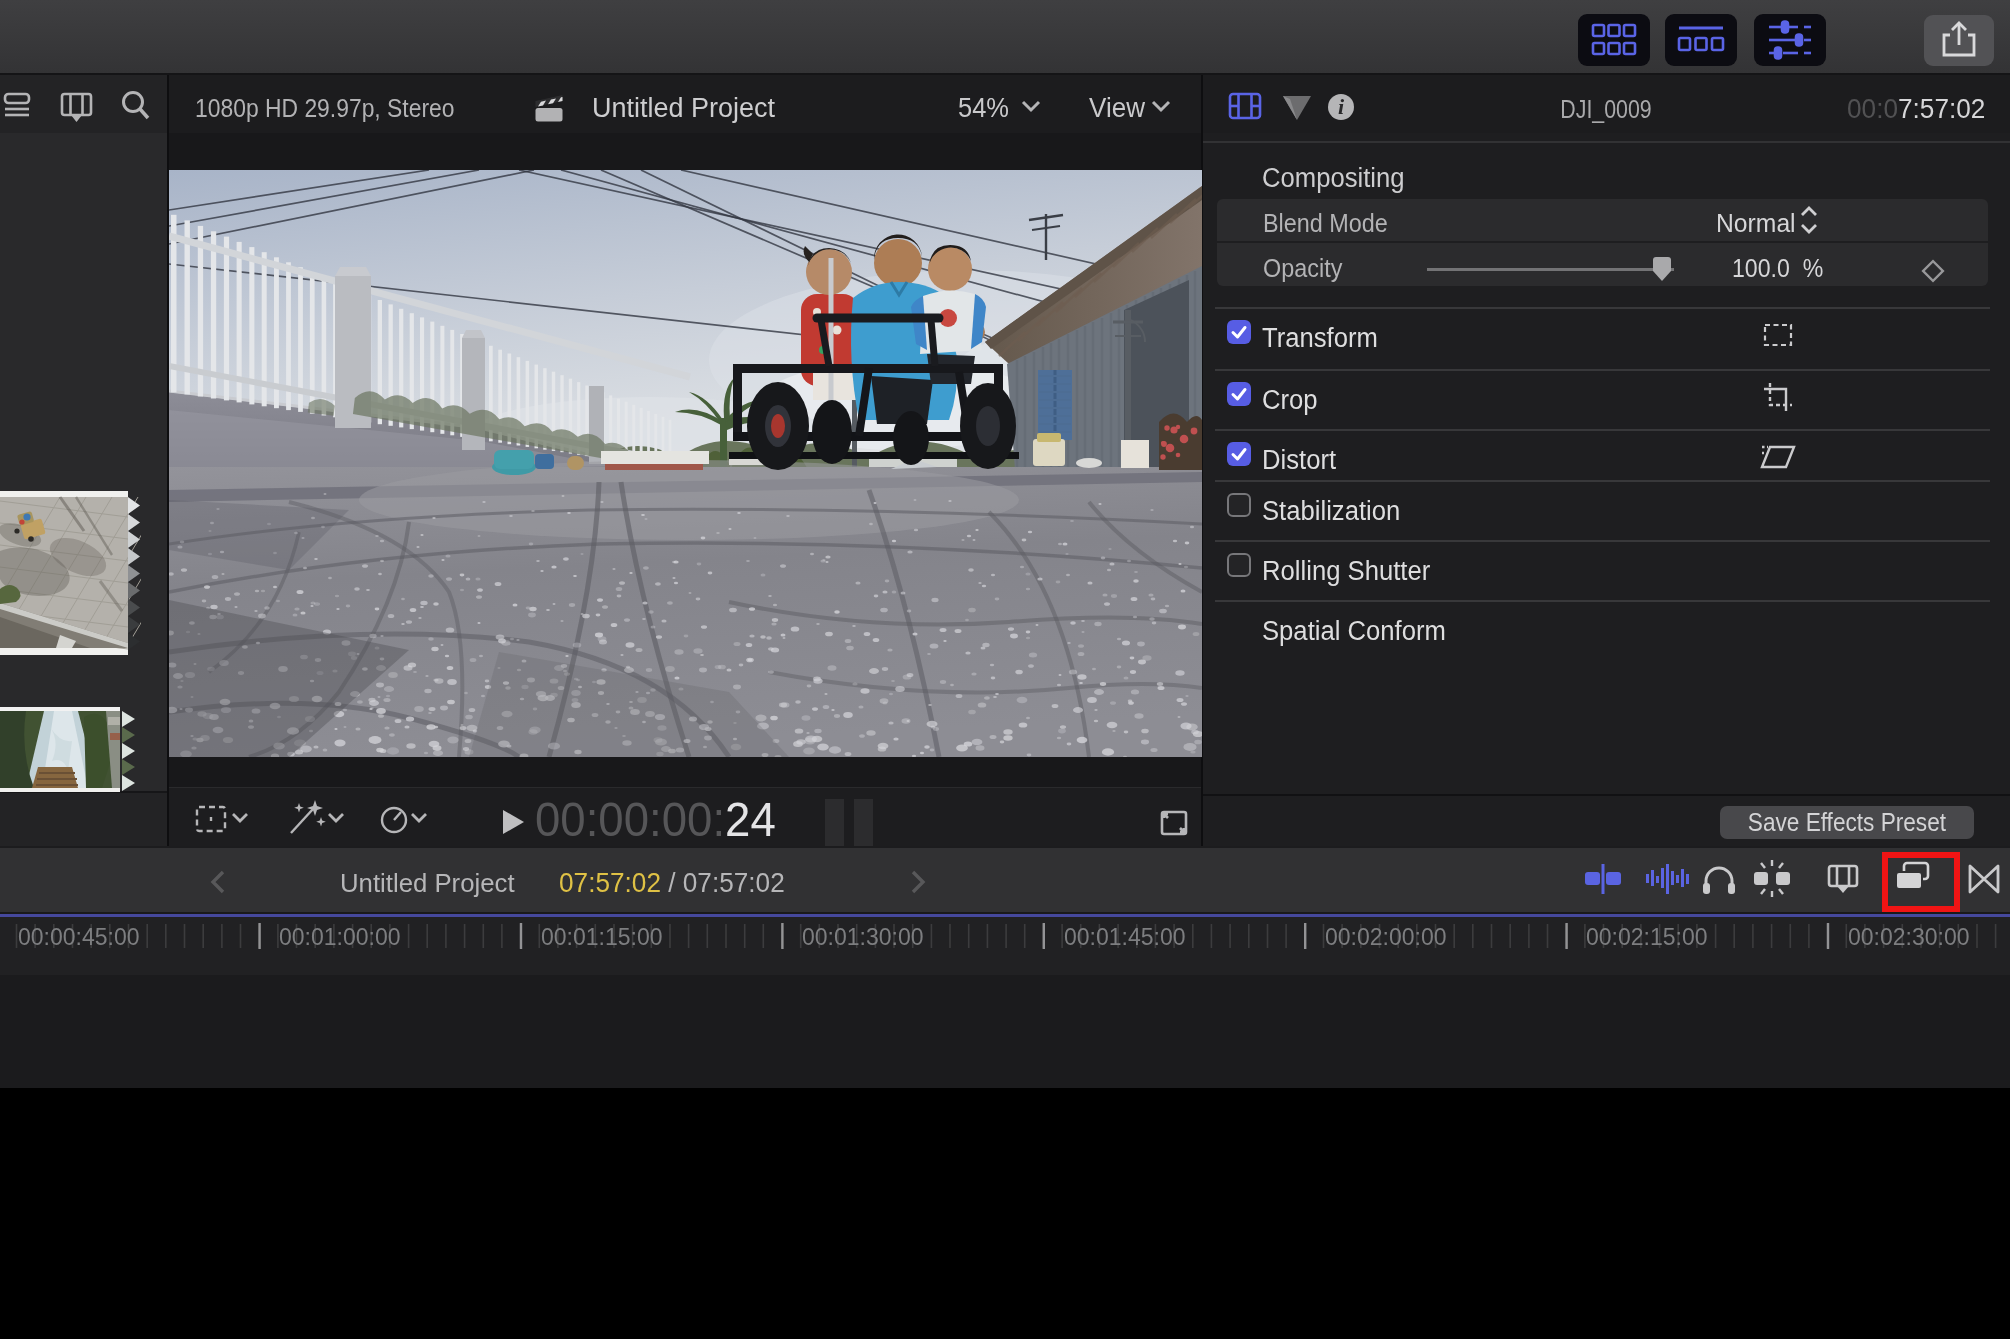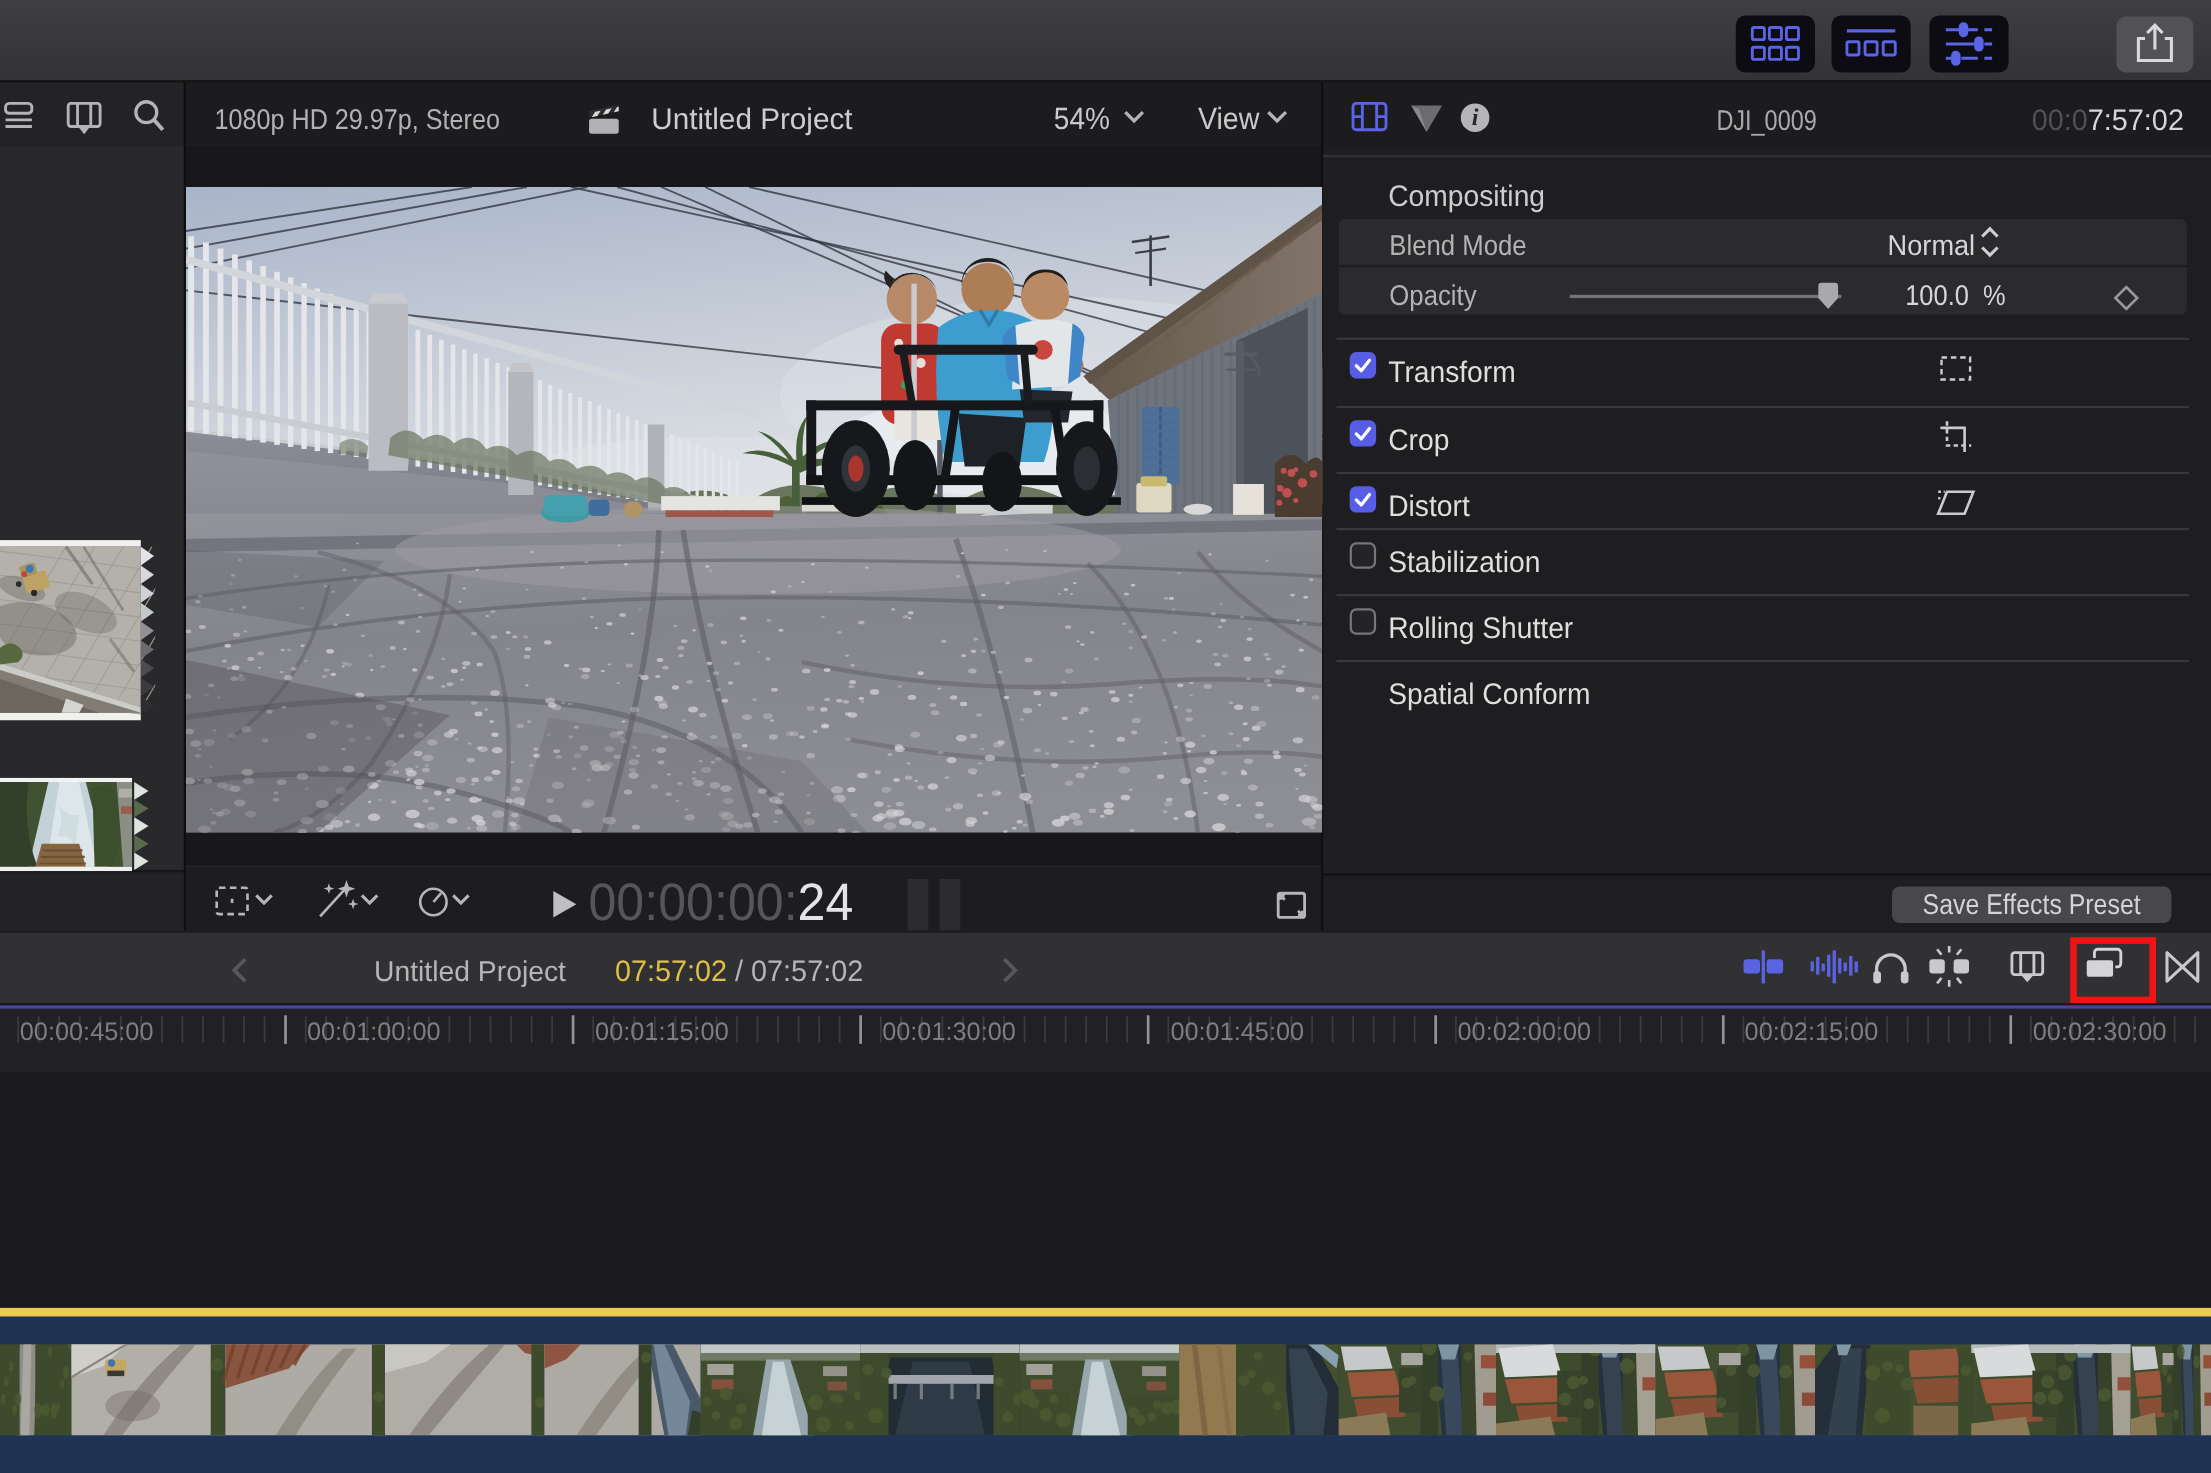--- a/index.html
+++ b/index.html
@@ -1,13 +1,13 @@
 <!DOCTYPE html>
 <html><head><meta charset="utf-8"><style>*{margin:0;padding:0;box-sizing:border-box}body{width:2010px;height:1339px;overflow:hidden;background:#000;font-family:"Liberation Sans",sans-serif;position:relative}.abs{position:absolute}</style></head><body>
-<div class="abs" style="left:0;top:0;width:2010px;height:1339px;background:#1b1b1d;overflow:hidden">
+<div class="abs" style="left:0;top:0;width:2010px;height:1088px;background:#1b1b1d;overflow:hidden">
     <div class="abs" style="left:0;top:0;width:2010px;height:75px;background:linear-gradient(#3f3f41,#333335);border-bottom:2px solid #141416"></div>
     <div style="position:absolute;top:14px;width:72px;height:52px;border-radius:9px;background:#0c0c12;left:1578px"><svg width="72" height="52" viewBox="0 0 72 52">
         <g fill="none" stroke="#5a64e6" stroke-width="2.6">
           <rect x="15" y="11" width="11" height="11" rx="1.5"></rect>
           <rect x="30.5" y="11" width="11" height="11" rx="1.5"></rect>
           <rect x="46" y="11" width="11" height="11" rx="1.5"></rect>
           <rect x="15" y="29" width="11" height="11" rx="1.5"></rect>
           <rect x="30.5" y="29" width="11" height="11" rx="1.5"></rect>
           <rect x="46" y="29" width="11" height="11" rx="1.5"></rect>
         </g>

